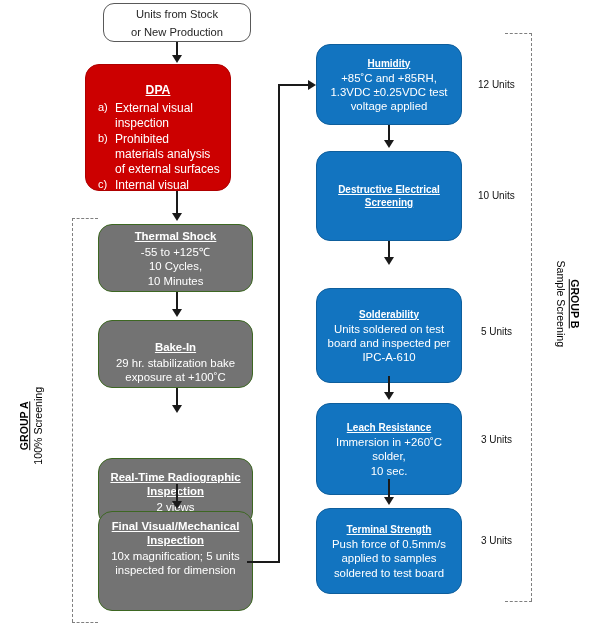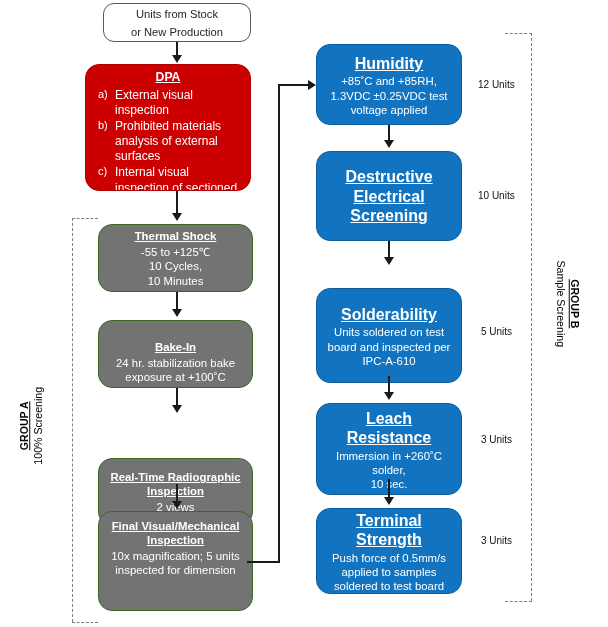--- a/index.html
+++ b/index.html
@@ -71,21 +71,21 @@
   }
   .node.green .title { font-size: 11.4px; }
 
   
   .node.blue {
     background: #1274C0;
     border: 1.5px solid #0E5E9C;
     color: #ffffff;
     font-size: 11.4px;
   }
-  .node.blue .title { font-size: 16px; }
+  .node.blue .title { font-size: 10px; }
 
   
   .dpa-list {
     width: 100%;
     padding: 0 4px 0 6px;
     margin-top: 1px;
   }
   .dpa-row {
     display: flex;
     align-items: flex-start;
@@ -180,21 +180,21 @@
   </div>
 
   <div class="node start" style="left:103px; top:3px; width:148px; height:39px;">
     <div class="body">Units from Stock
 or New Production</div>
   </div>
 
   <div class="line vline" style="left:176px; top:42px; height:15px;"></div>
   <div class="arrow-down" style="left:171.5px; top:55px;"></div>
 
-  <div class="node red" style="left:85px; top:64px; width:166px; height:127px; padding-top:5px;">
+  <div class="node red" style="left:85px; top:64px; width:146px; height:127px; padding-top:18px;">
     <div class="title">DPA</div>
     <div class="dpa-list">
       <div class="dpa-row">
         <span class="mark">a)</span>
         <span class="txt">External visual inspection</span>
       </div>
       <div class="dpa-row">
         <span class="mark">b)</span>
         <span class="txt">Prohibited materials analysis of external surfaces</span>
       </div>
@@ -213,21 +213,21 @@
     <div class="body">-55 to +125℃
 10 Cycles,
 10 Minutes</div>
   </div>
 
   <div class="line vline" style="left:176px; top:292px; height:20px;"></div>
   <div class="arrow-down" style="left:171.5px; top:309px;"></div>
 
   <div class="node green" style="left:98px; top:320px; width:155px; height:68px; justify-content:flex-start; padding-top:20px;">
     <div class="title">Bake-In</div>
-    <div class="body">24 hr. stabilization bake exposure at +100˚C</div>
+    <div class="body">29 hr. stabilization bake exposure at +100˚C</div>
   </div>
 
   <div class="line vline" style="left:176px; top:388px; height:20px;"></div>
   <div class="arrow-down" style="left:171.5px; top:405px;"></div>
 
   <div class="node green" style="left:98px; top:416px; width:155px; height:68px; justify-content:center;margin-top:42px;">
     <div class="title">Real-Time Radiographic Inspection</div>
     <div class="body">2 views</div>
   </div>
 

